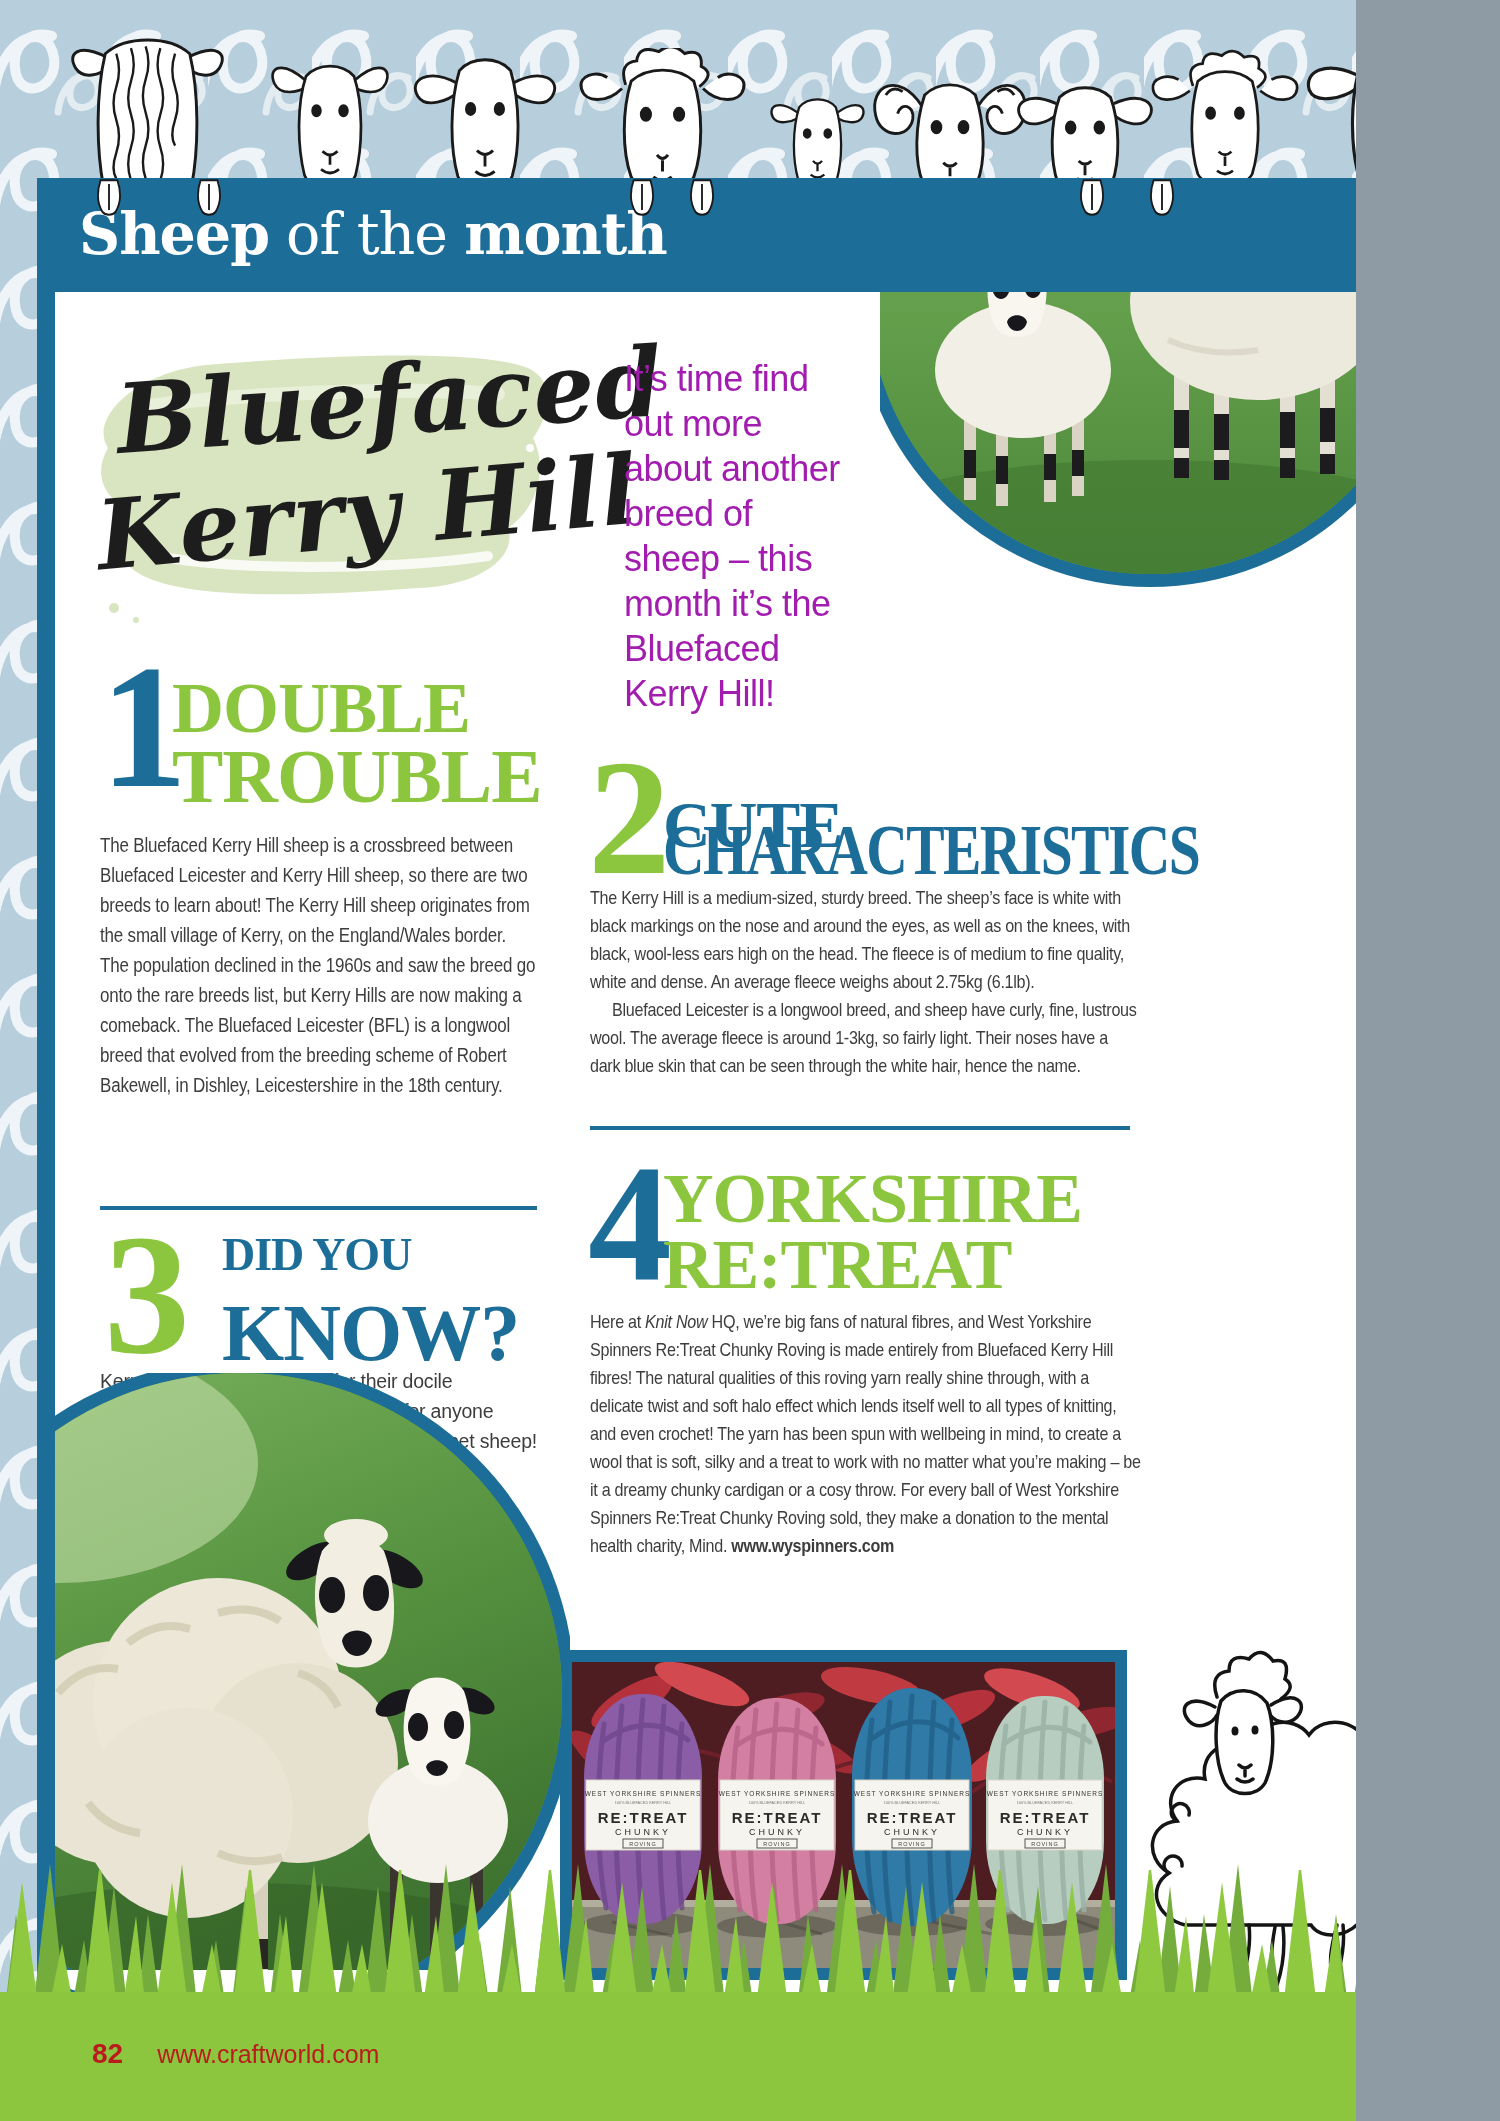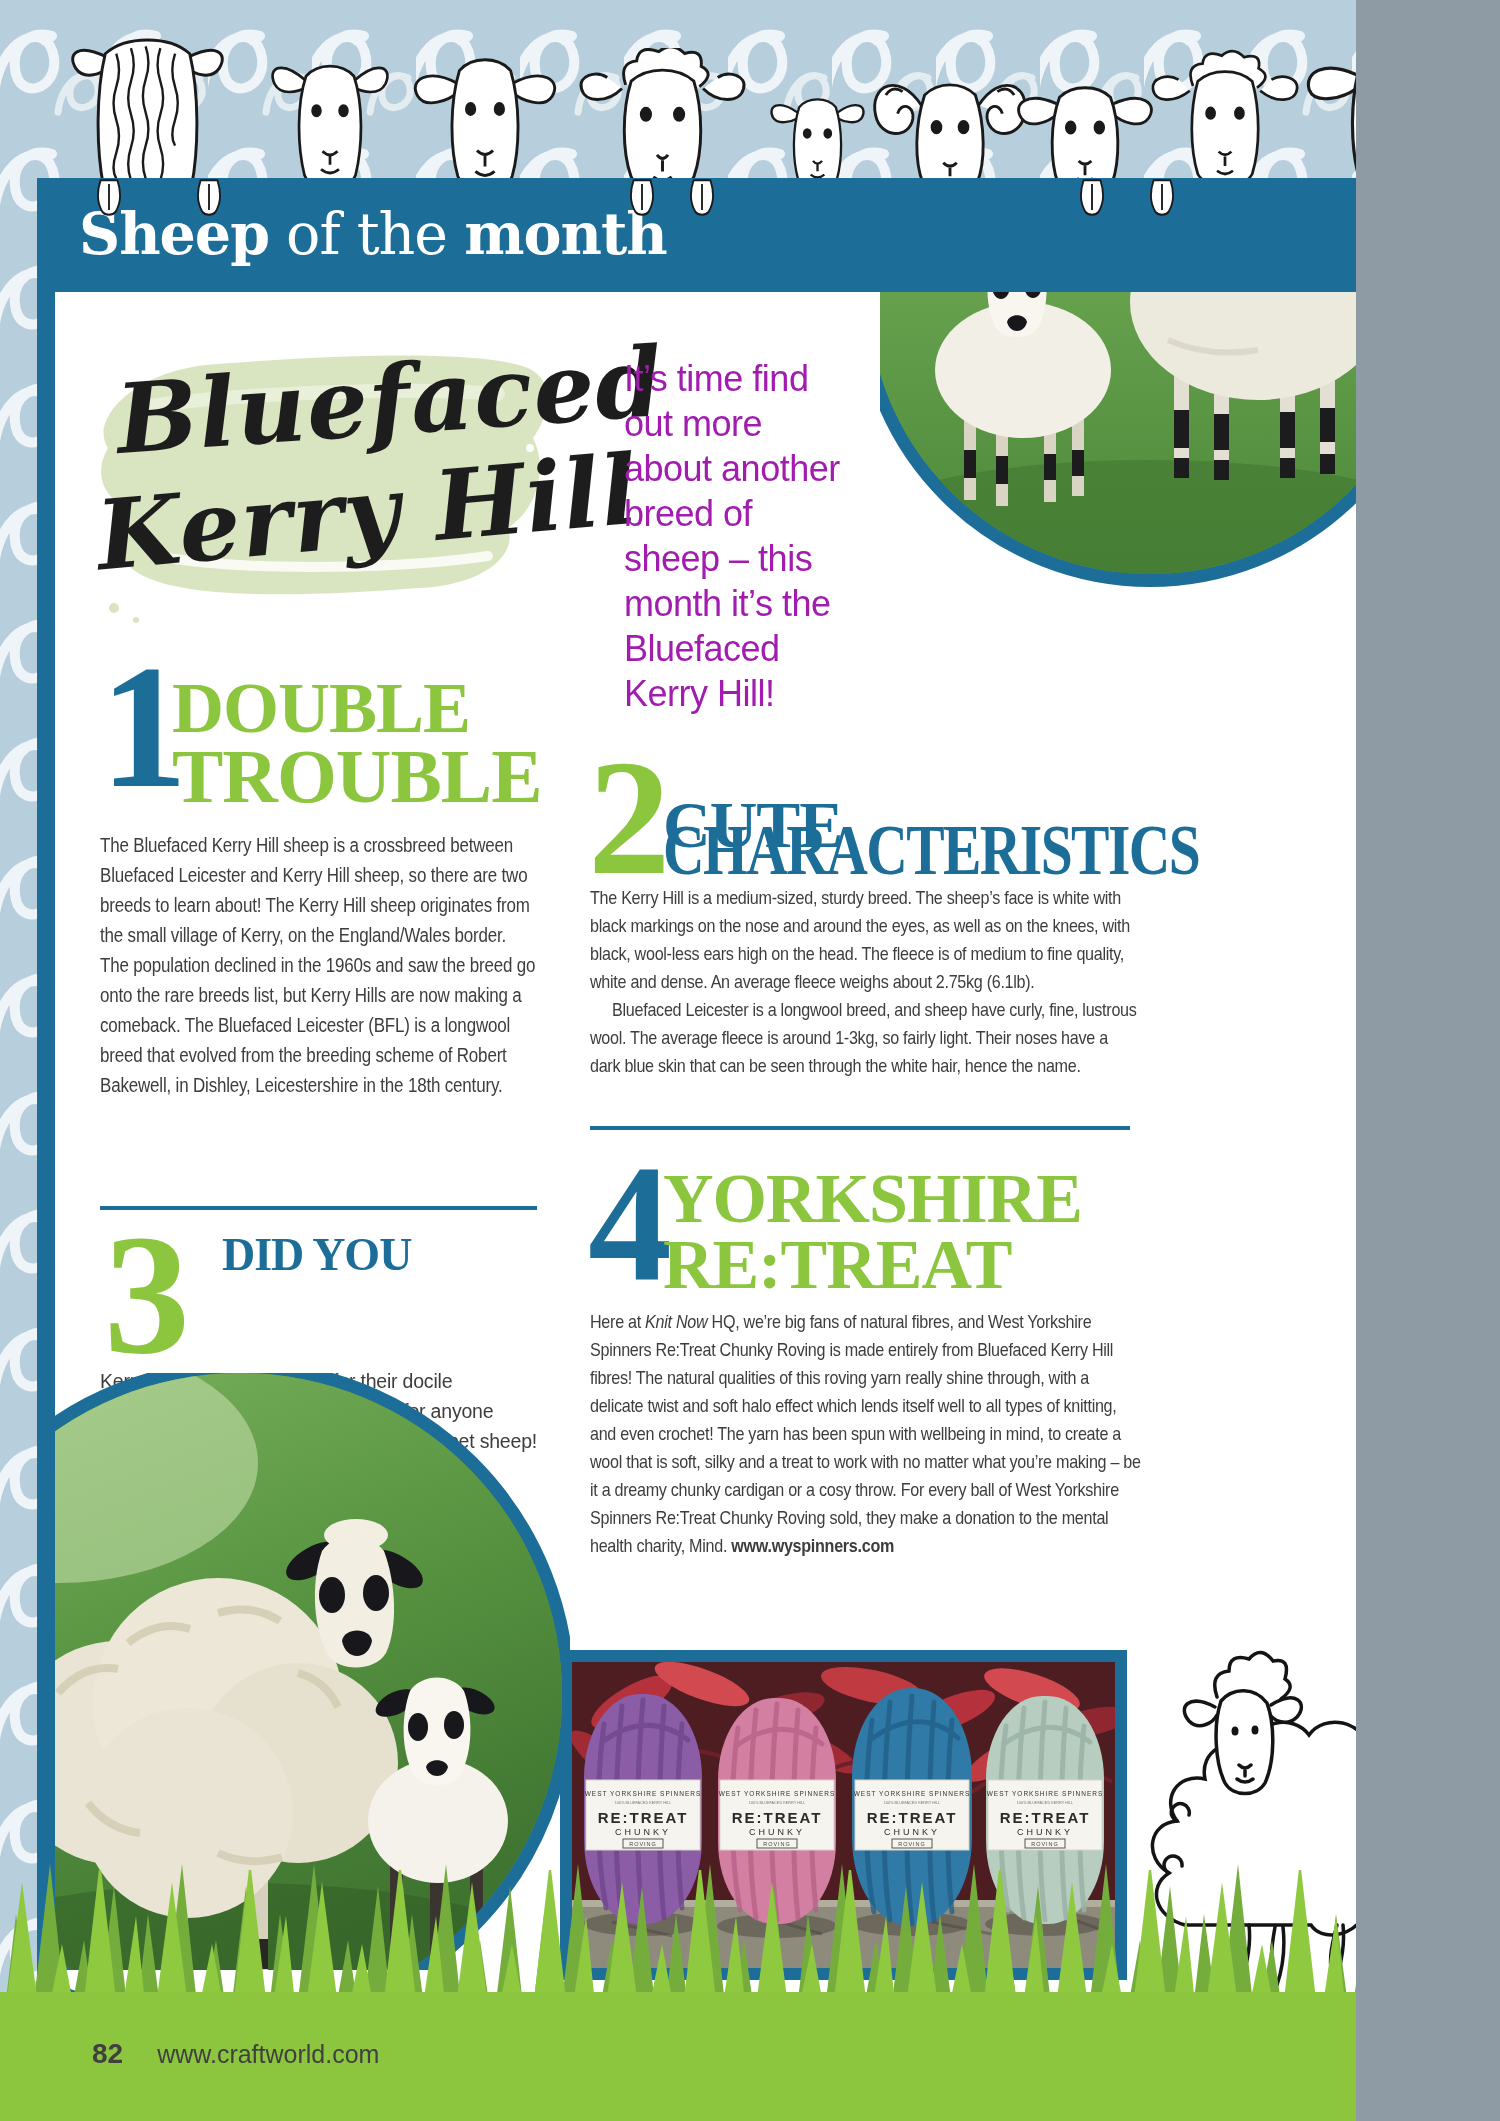--- a/index.html
+++ b/index.html
@@ -40,21 +40,21 @@
   .it{font-style:italic;}
   .bd{font-weight:700;}
   .divider{height:4px;background:#1c6e99;z-index:5;}
   
   .circle-wrap{overflow:hidden;z-index:4;}
   .circle{position:absolute;border:13px solid #1c6e99;border-radius:50%;overflow:hidden;background:#5c9747;}
   .yarn-frame{left:560px;top:1650px;width:543px;height:306px;border:12px solid #1c6e99;
         overflow:hidden;z-index:4;background:#4e1d22;}
   .z5{z-index:5;} .z6{z-index:6;}
   .edge-mark{left:1462px;top:318px;width:38px;height:7px;background:#ffffff;z-index:3;}
-  .footer-text{left:92px;top:2038px;color:#404040;z-index:8;white-space:nowrap;}
+  .footer-text{left:92px;top:2038px;color:#b91c1c;z-index:8;white-space:nowrap;}
   .footer-text .pg{font-size:28px;font-weight:700;margin-right:34px;}
   .footer-text .site{font-size:25px;}
   .sheep-top{z-index:1;}
   .hoof{z-index:4;}
 </style>
 </head>
 <body>
 
 <div class="page">
 
@@ -299,20 +299,21 @@
   <div class="abs bt rb" style="left:590px;top:884px">
     <p>The Kerry Hill is a medium-sized, sturdy breed. The sheep’s face is white with black markings on the nose and around the eyes, as well as on the knees, with black, wool-less ears high on the head. The fleece is of medium to fine quality, white and dense. An average fleece weighs about 2.75kg (6.1lb).</p>
     <p class="ind">Bluefaced Leicester is a longwool breed, and sheep have curly, fine, lustrous wool. The average fleece is around 1-3kg, so fairly light. Their noses have a dark blue skin that can be seen through the white hair, hence the name.</p>
   </div>
 
   <div class="abs divider" style="left:590px;top:1126px;width:540px"></div>
   <div class="abs divider" style="left:100px;top:1206px;width:437px"></div>
 
   <div class="abs num green" style="left:104px;top:1230px;font-size:172px">3</div>
   <div class="abs hl teal" style="left:222px;top:1232px;font-size:46px">DID YOU</div>
+  <div class="abs hl teal" style="left:222px;top:1293px;font-size:80px">KNOW?</div>
   <div class="abs bt kline" style="left:100px;top:1366px">Kerry Hill sheep are known for their docile</div>
   <div class="abs bt kline" style="left:100px;top:1396px">nature, making them a good choice for anyone</div>
   <div class="abs bt kline right" style="left:100px;top:1426px">wanting a pet sheep!</div>
 
   <div class="abs num teal" style="left:588px;top:1160px;font-size:168px">4</div>
   <div class="abs hl green" style="left:663px;top:1164px;font-size:70px">YORKSHIRE</div>
   <div class="abs hl green" style="left:663px;top:1230px;font-size:70px">RE:TREAT</div>
   <div class="abs bt rb" style="left:590px;top:1308px"><span>Here at </span><span class="it">Knit Now</span><span> HQ, we’re big fans of natural fibres, and West Yorkshire Spinners Re:Treat Chunky Roving is made entirely from Bluefaced Kerry Hill fibres! The natural qualities of this roving yarn really shine through, with a delicate twist and soft halo effect which lends itself well to all types of knitting, and even crochet! The yarn has been spun with wellbeing in mind, to create a wool that is soft, silky and a treat to work with no matter what you’re making – be it a dreamy chunky cardigan or a cosy throw. For every ball of West Yorkshire Spinners Re:Treat Chunky Roving sold, they make a donation to the mental health charity, Mind. </span><span class="bd">www.wyspinners.com</span></div>
 
   <div class="abs circle-wrap z5" style="left:55px;top:1373px;width:515px;height:597px">

